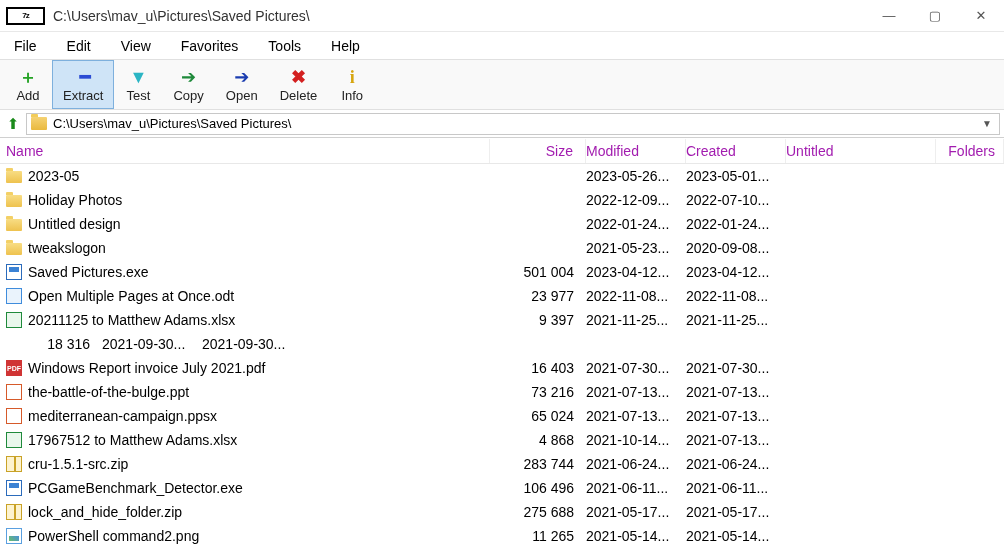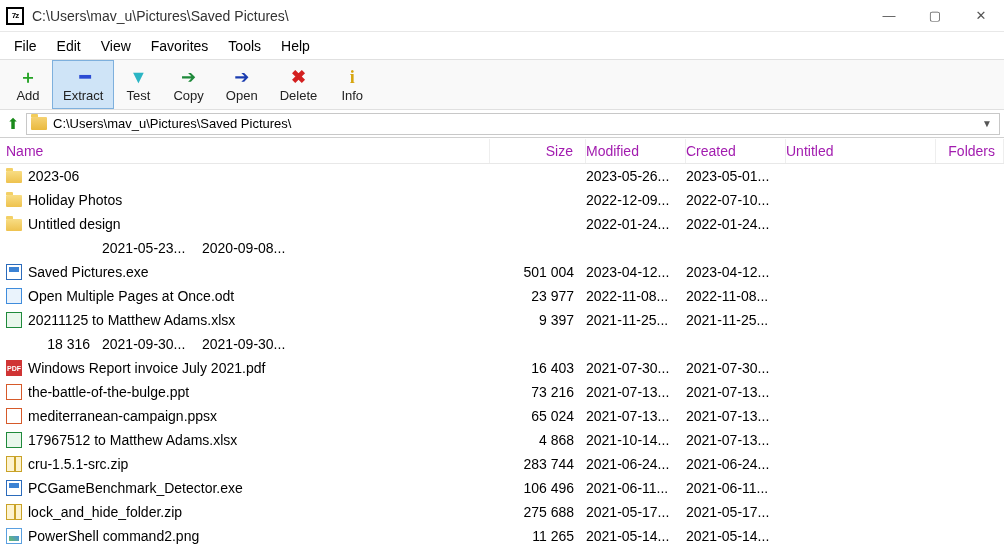--- a/index.html
+++ b/index.html
@@ -16,21 +16,21 @@
   }
   
   .titlebar {
     height: 32px;
     display: flex;
     align-items: center;
     padding-left: 6px;
     border-bottom: 1px solid #e8e8e8;
   }
   .titlebar .appicon {
-    width: 18px; height: 18px;
+    width: 39px; height: 18px;
     border: 2px solid #000;
     display: flex;
     flex-direction: column;
     font-size: 8px;
     font-weight: bold;
     align-items: center;
     justify-content: center;
     line-height: 7px;
     margin-right: 8px;
     letter-spacing: -1px;
@@ -41,21 +41,21 @@
     width: 46px; height: 30px;
     display: flex; align-items: center; justify-content: center;
     color: #555; font-size: 13px;
   }
   
   .menubar {
     height: 28px;
     display: flex;
     align-items: center;
     padding-left: 4px;
-    gap: 0;
+    gap: 10px;
     font-size: 14px;
     border-bottom: 1px solid #e0e0e0;
   }
   .menubar span { padding: 2px 10px; }
   
   .toolbar {
     height: 50px;
     display: flex;
     align-items: stretch;
     padding: 0 4px;
@@ -247,21 +247,21 @@
   <div class="col-mod">Modified</div>
   <div class="col-crt">Created</div>
   <div class="col-com">Untitled</div>
   <div class="col-fld">Folders</div>
 </div>
 
 <div class="filelist" id="filelist">
     <div class="row">
       <div class="c-name">
         <div class="fi-folder"></div>
-        <span>2023-06</span>
+        <span>2023-05</span>
       </div>
       <div class="c-size"></div>
       <div class="c-mod">2023-05-26...</div>
       <div class="c-crt">2023-05-01...</div>
       <div class="c-com"></div>
       <div class="c-fld"></div>
     </div>
     <div class="row">
       <div class="c-name">
         <div class="fi-folder"></div>
@@ -278,20 +278,24 @@
         <div class="fi-folder"></div>
         <span>Untitled design</span>
       </div>
       <div class="c-size"></div>
       <div class="c-mod">2022-01-24...</div>
       <div class="c-crt">2022-01-24...</div>
       <div class="c-com"></div>
       <div class="c-fld"></div>
     </div>
     <div class="row">
+      <div class="c-name">
+        <div class="fi-folder"></div>
+        <span>tweakslogon</span>
+      </div>
       <div class="c-size"></div>
       <div class="c-mod">2021-05-23...</div>
       <div class="c-crt">2020-09-08...</div>
       <div class="c-com"></div>
       <div class="c-fld"></div>
     </div>
     <div class="row">
       <div class="c-name">
         <div class="fi fi-exe"></div>
         <span>Saved Pictures.exe</span>

